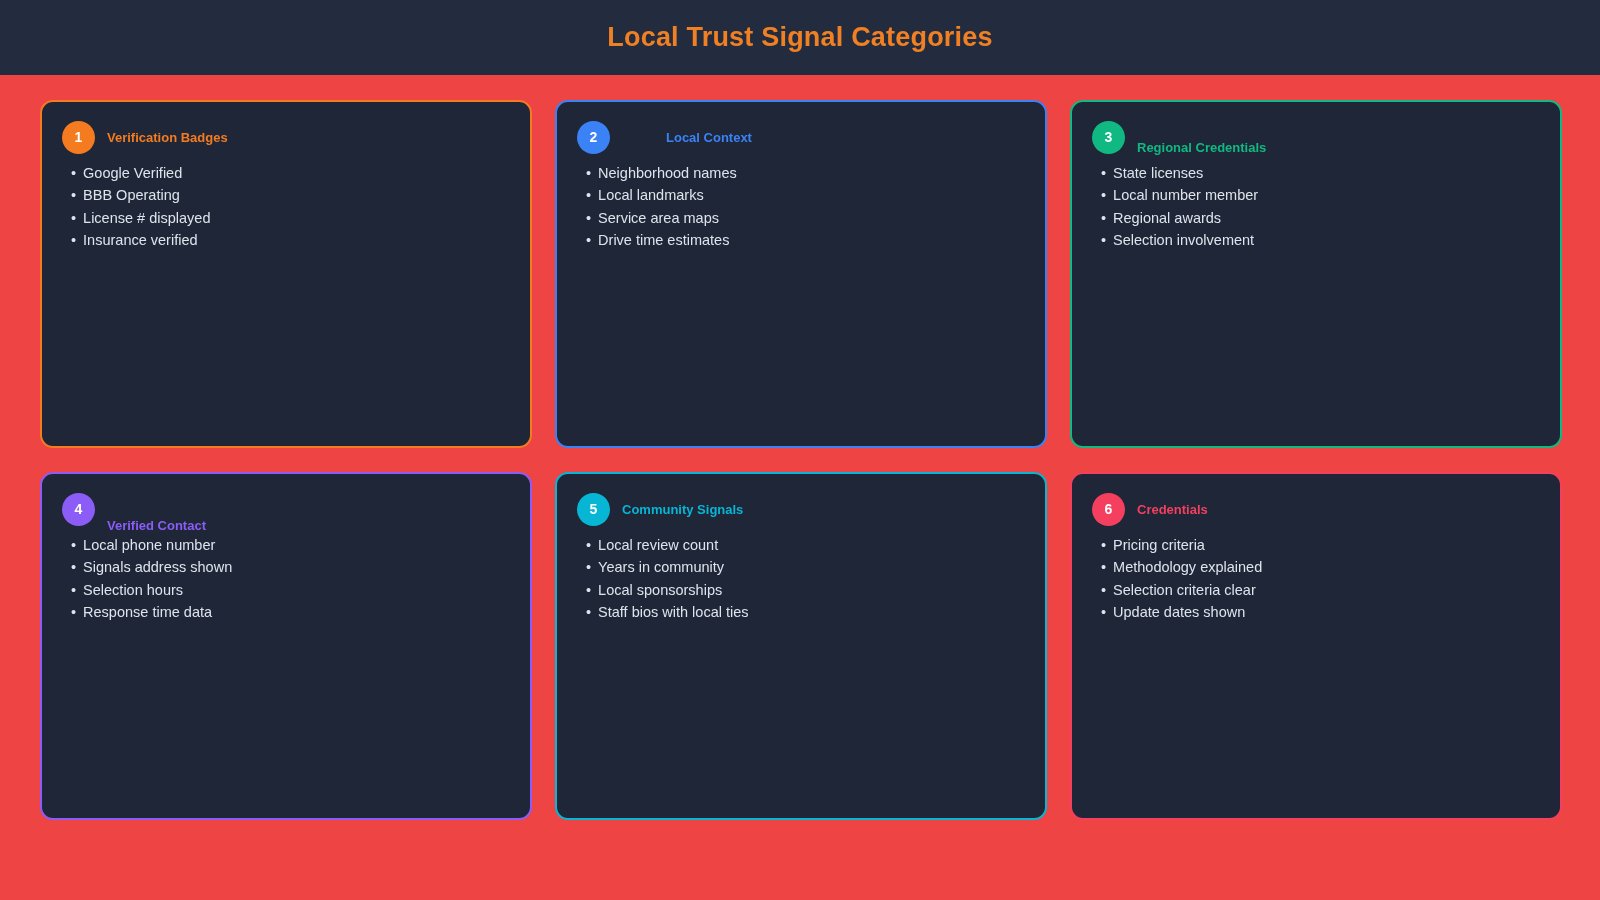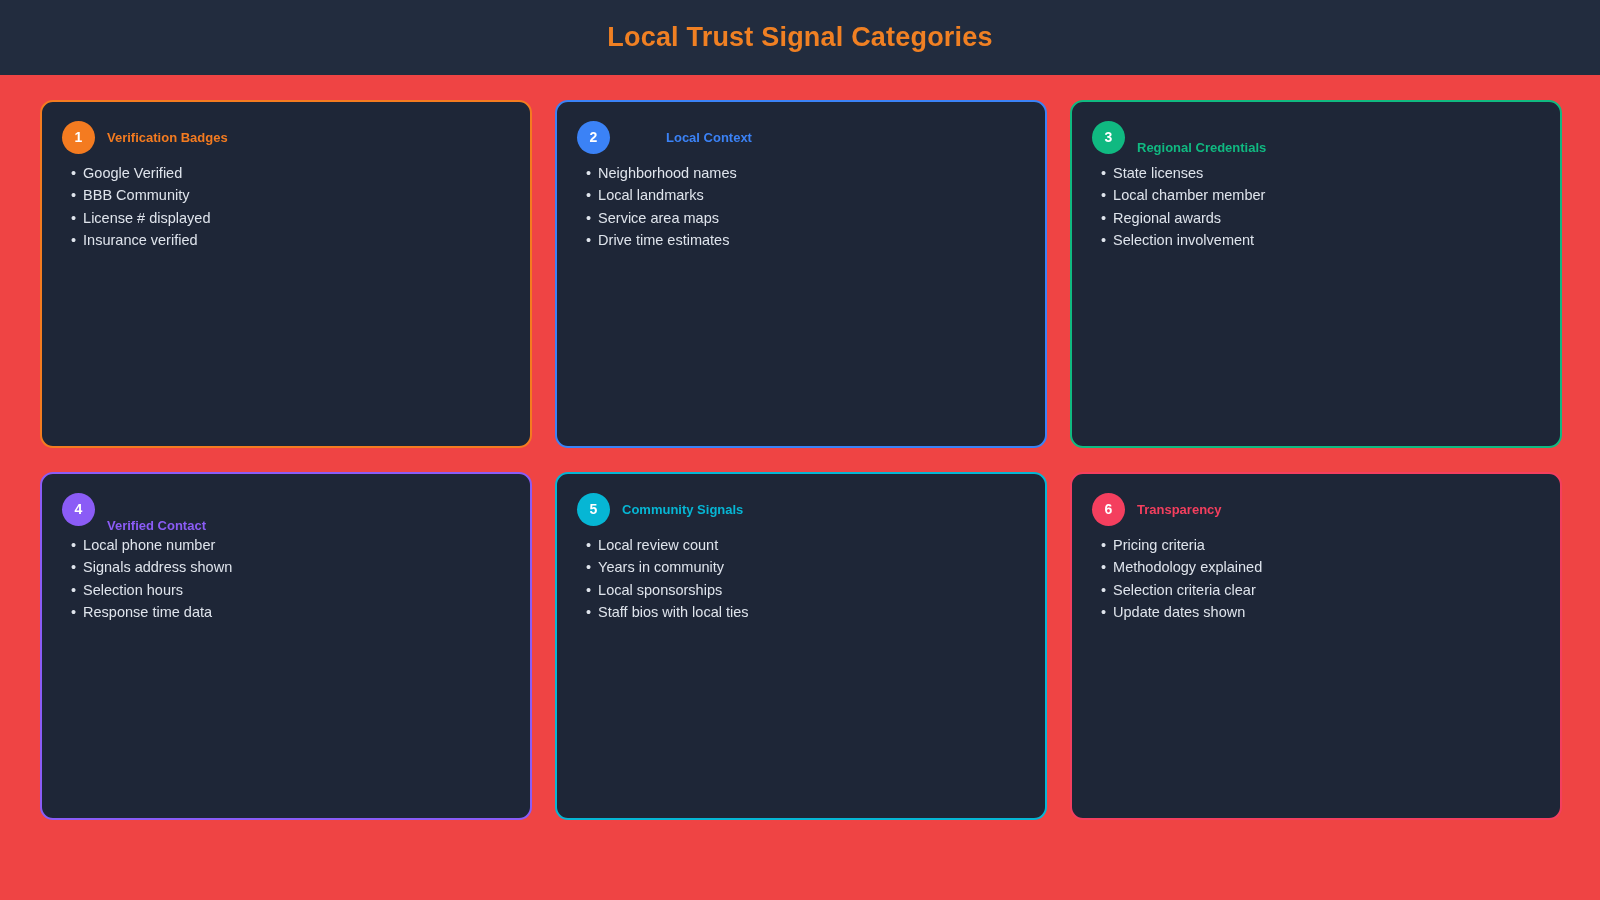--- a/index.html
+++ b/index.html
@@ -136,21 +136,21 @@
         <div class="badge" style="background: rgb(244, 123, 32);">1</div>
         <div class="card-title" style="color: rgb(244, 123, 32);">Verification Badges</div>
       </div>
       <ul class="bullet-list">
         <li>
             <span class="bullet-dot">•</span>
             <span>Google Verified</span>
           </li>
         <li>
             <span class="bullet-dot">•</span>
-            <span>BBB Community</span>
+            <span>BBB Operating</span>
           </li>
         <li>
             <span class="bullet-dot">•</span>
             <span>License # displayed</span>
           </li>
         <li>
             <span class="bullet-dot">•</span>
             <span>Insurance verified</span>
           </li>
       </ul>
@@ -186,21 +186,21 @@
         <div class="badge" style="background: rgb(16, 185, 129);">3</div>
         <div class="card-title" style="color: rgb(16, 185, 129); margin-top: 20px;">Regional Credentials</div>
       </div>
       <ul class="bullet-list">
         <li>
             <span class="bullet-dot">•</span>
             <span>State licenses</span>
           </li>
         <li>
             <span class="bullet-dot">•</span>
-            <span>Local chamber member</span>
+            <span>Local number member</span>
           </li>
         <li>
             <span class="bullet-dot">•</span>
             <span>Regional awards</span>
           </li>
         <li>
             <span class="bullet-dot">•</span>
             <span>Selection involvement</span>
           </li>
       </ul>
@@ -252,21 +252,21 @@
         <li>
             <span class="bullet-dot">•</span>
             <span>Staff bios with local ties</span>
           </li>
       </ul>
     </div>
 
     <div class="card" style="border-color: rgb(244, 63, 94); background-color: rgb(30, 38, 55);">
       <div class="card-head">
         <div class="badge" style="background: rgb(244, 63, 94);">6</div>
-        <div class="card-title" style="color: rgb(244, 63, 94);">Transparency</div>
+        <div class="card-title" style="color: rgb(244, 63, 94);">Credentials</div>
       </div>
       <ul class="bullet-list">
         <li>
             <span class="bullet-dot">•</span>
             <span>Pricing criteria</span>
           </li>
         <li>
             <span class="bullet-dot">•</span>
             <span>Methodology explained</span>
           </li>

